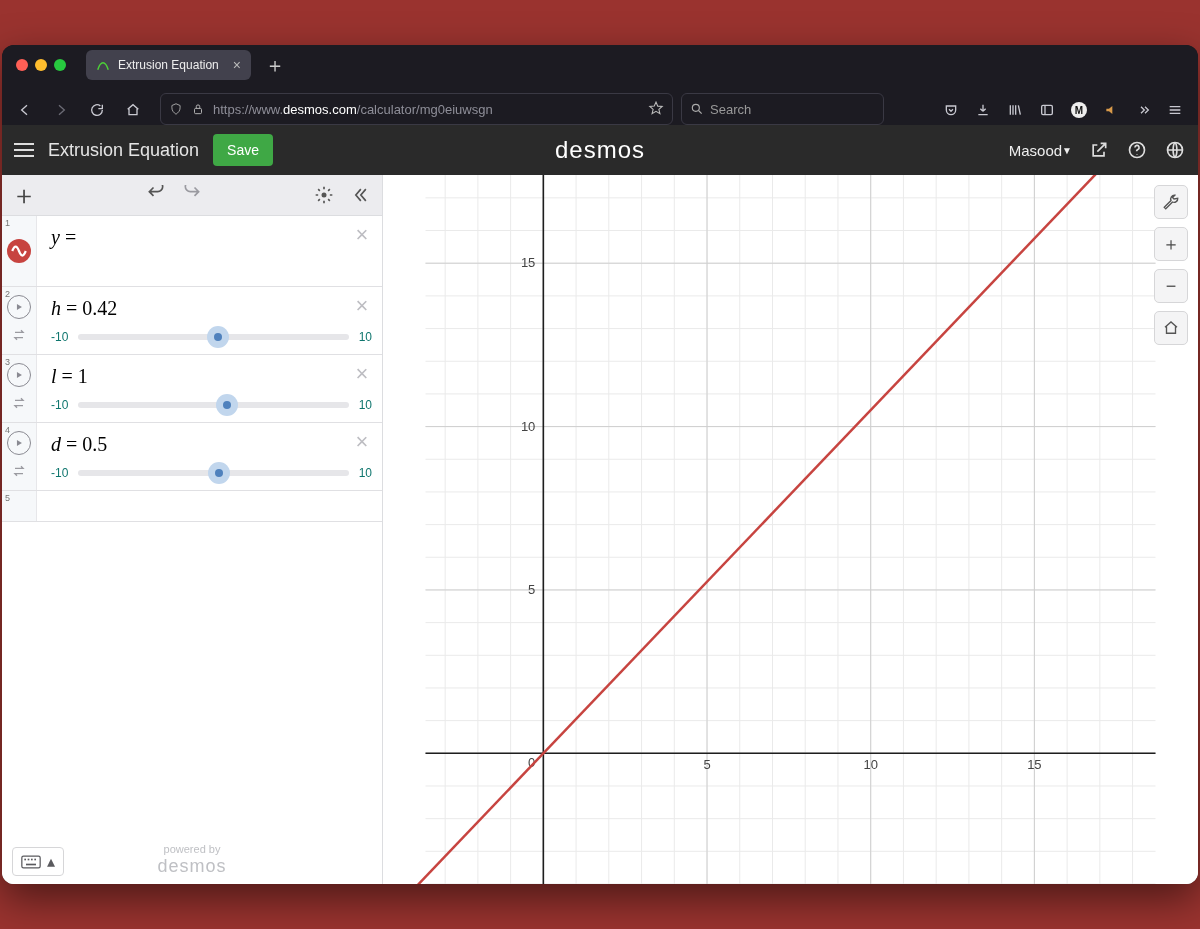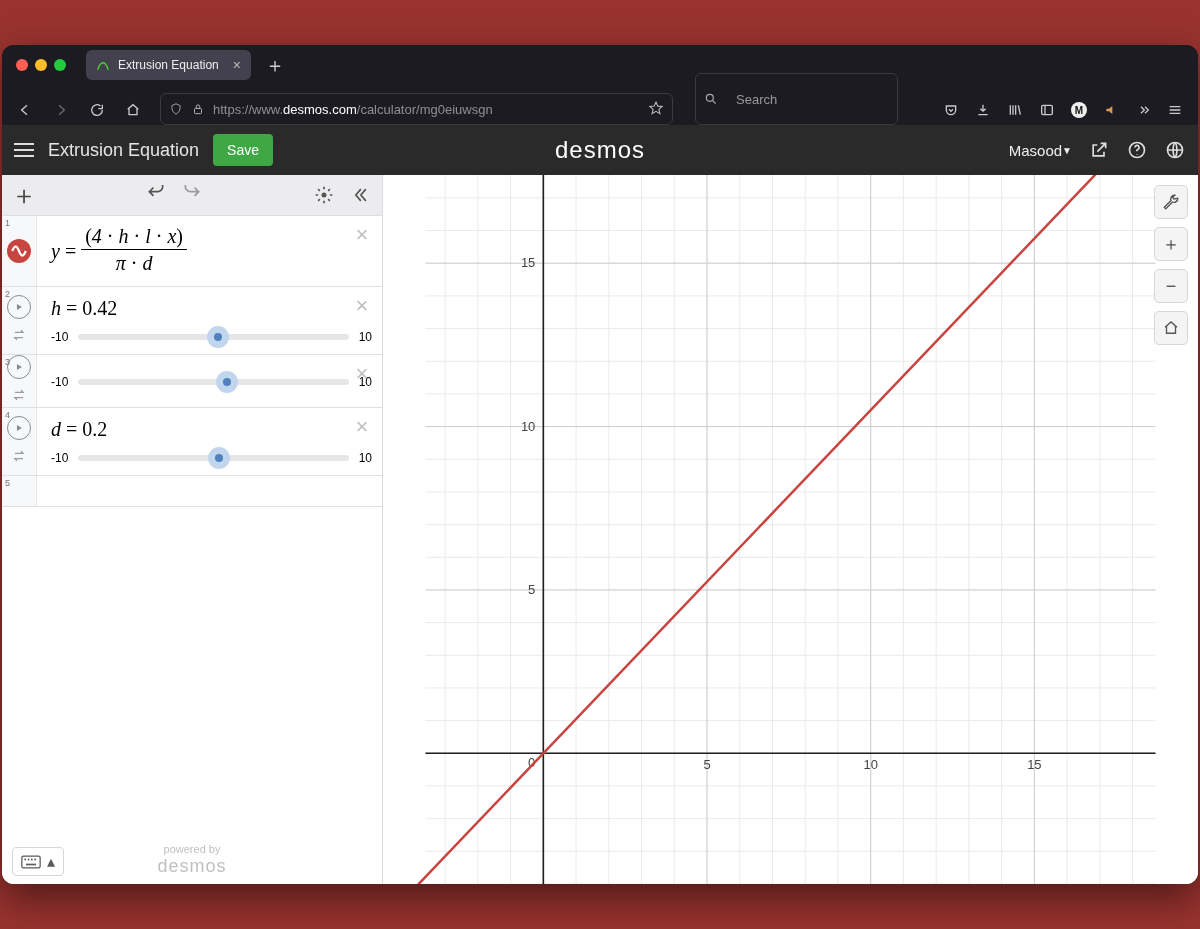--- a/index.html
+++ b/index.html
@@ -77,22 +77,22 @@
     border:1px solid #3a3944;
     margin-left:6px;
   }
   .url-text { flex:1; white-space:nowrap; overflow:hidden;}
   .url-text .host { color:#fff;}
   .url-text .path { color:#8e8e98;}
   .url-text .proto { color:#8e8e98;}
   .star { margin-left:auto;}
   .searchbox {
     flex:0 0 185px; height:30px; background: var(--urlbar-bg);
-    border-radius:6px; display:flex; align-items:center; padding:10px 8px; gap:18px;
-    color:#999; font-size:13px; border:1px solid #3a3944; margin-left:16px;
+    border-radius:6px; display:flex; align-items:center; padding:0 8px; gap:6px;
+    color:#999; font-size:13px; border:1px solid #3a3944; margin-left:2px;
   }
   .tool-icons { display:flex; gap:2px; margin-left:auto;}
   .circ-m { width:16px; height:16px; border-radius:50%; background:#eee; color:#111;
     font-size:10px; font-weight:bold; display:flex; align-items:center; justify-content:center;}
 
   
   .app-header {
     height:50px; background: var(--header-bg);
     display:flex; align-items:center; padding:0 12px; gap:14px; color:#eee;
   }
@@ -157,21 +157,21 @@
   }
   .math {
     font-family: "Times New Roman", Georgia, serif; font-style:italic;
     font-size:20px; color:#000;
   }
   .math .rm { font-style:normal;}
   .frac { display:inline-block; vertical-align:-12px; text-align:center; line-height:1;}
   .frac .num { display:block; padding:0 4px 3px; border-bottom:1.4px solid #000;}
   .frac .den { display:block; padding:3px 4px 0;}
   .slider-row { display:flex; align-items:center; gap:10px; margin-top:10px;}
-  .slider-row .val { font-size:12px; color:#000000;text-align:right;}
+  .slider-row .val { font-size:12px; color:#0f766e;text-align:right;}
   .slider { flex:1; height:6px; background:var(--slider-track); border-radius:4px; position:relative;}
   .slider .halo { position:absolute; top:50%; transform:translate(-50%,-50%);
     width:22px; height:22px; border-radius:50%; background:var(--slider-halo);}
   .slider .thumb { position:absolute; top:50%; transform:translate(-50%,-50%);
     width:8px; height:8px; border-radius:50%; background:var(--slider-thumb);}
   .empty-row { height:30px;}
   .empty-row .row-body { padding:0;}
   .footer {
     height:50px; display:flex; align-items:flex-end; justify-content:center;
     color:#bfc0c4; position:relative;
@@ -379,21 +379,21 @@
             <div class="row-gutter">
               <span class="row-index">1</span>
               <div class="wave-badge">
                 <svg viewBox="0 0 24 24" width="18" height="18">
                   <path d="M3 12c3-8 6-8 9 0s6 8 9 0"></path>
                 </svg>
               </div>
             </div>
             <div class="row-body">
               <div class="row-delete">×</div>
-              <div class="math"><span>y</span> <span class="rm">=</span> <span class="frac"><span class="num"><span class="rm">(</span>4 <span class="rm">·</span> <span>h</span> <span class="rm">·</span> <span>l</span> <span class="rm">·</span> <span>x</span><span class="rm">)</span></span><span class="den"><span>π</span> <span class="rm">·</span> <span>d</span></span></span></div>
+              <div class="math"><span>y</span> <span class="rm">=</span> </div>
             </div>
           </div>
           <div class="expr-row">
             <div class="row-gutter">
               <span class="row-index">2</span>
               <div class="play-badge">
                 <svg viewBox="0 0 24 24" width="10" height="10">
                   <path d="M7 5v14l12-7z"></path>
                 </svg>
               </div>
@@ -421,20 +421,21 @@
                 <svg viewBox="0 0 24 24" width="10" height="10">
                   <path d="M7 5v14l12-7z"></path>
                 </svg>
               </div>
               <div><svg class="swap-icon" viewBox="0 0 24 24">
                   <path d="M6 8h12l-3-3 M18 16H6l3 3" fill="none" stroke="currentColor" stroke-width="2"></path>
                 </svg></div>
             </div>
             <div class="row-body">
               <div class="row-delete">×</div>
+              <div class="math"><span>l</span> <span class="rm">=</span> <span class="rm">1</span></div>
               <div class="slider-row">
                 <span class="val">-10</span>
                 <div class="slider">
                   <div class="halo" style="left: 55%;"></div>
                   <div class="thumb" style="left: 55%;"></div>
                 </div>
                 <span class="val">10</span>
               </div>
             </div>
           </div>
@@ -445,21 +446,21 @@
                 <svg viewBox="0 0 24 24" width="10" height="10">
                   <path d="M7 5v14l12-7z"></path>
                 </svg>
               </div>
               <div><svg class="swap-icon" viewBox="0 0 24 24">
                   <path d="M6 8h12l-3-3 M18 16H6l3 3" fill="none" stroke="currentColor" stroke-width="2"></path>
                 </svg></div>
             </div>
             <div class="row-body">
               <div class="row-delete">×</div>
-              <div class="math"><span>d</span> <span class="rm">=</span> <span class="rm">0.2</span></div>
+              <div class="math"><span>d</span> <span class="rm">=</span> <span class="rm">0.5</span></div>
               <div class="slider-row">
                 <span class="val">-10</span>
                 <div class="slider">
                   <div class="halo" style="left: 52%;"></div>
                   <div class="thumb" style="left: 52%;"></div>
                 </div>
                 <span class="val">10</span>
               </div>
             </div>
           </div>

